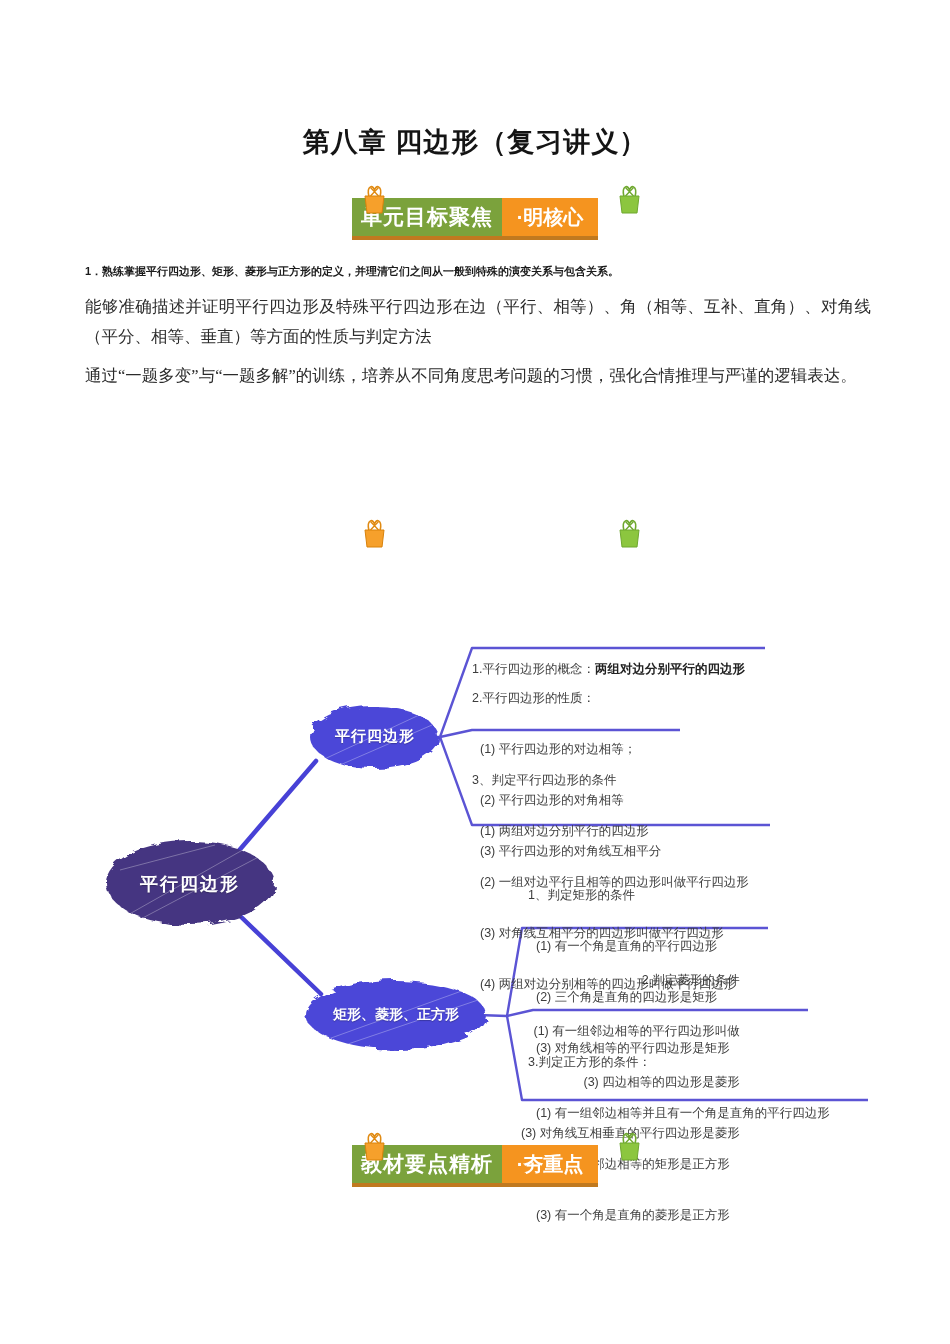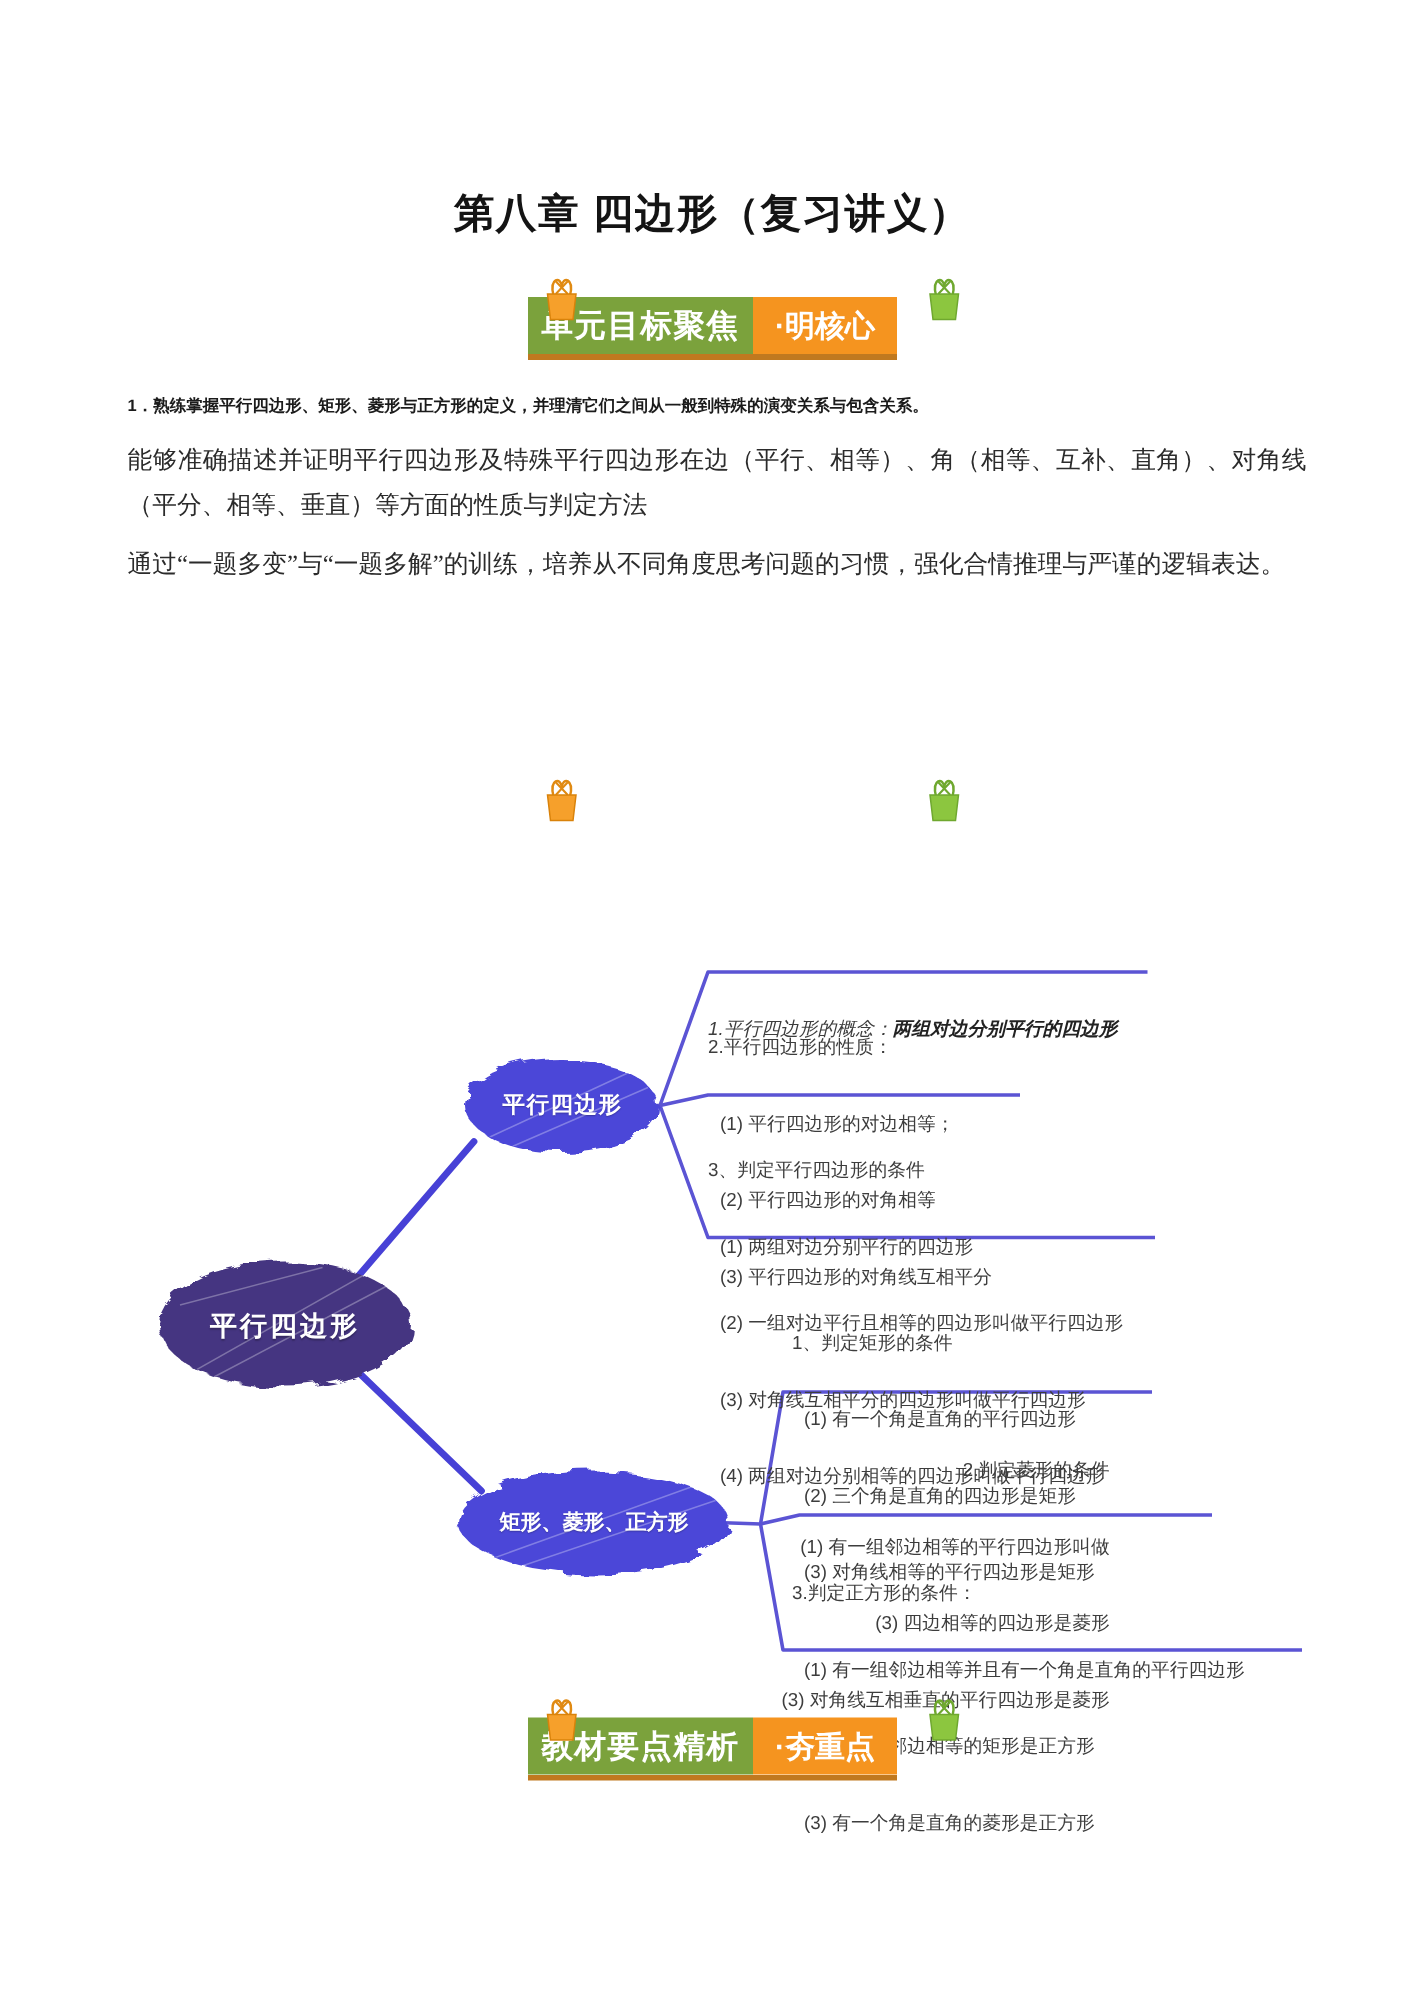--- a/index.html
+++ b/index.html
@@ -59,21 +59,21 @@
   .root-label  { left:105px; top:272px; width:170px; font-size:18px; letter-spacing:2px; }
   .b1-label    { left:312px; top:127px; width:126px; font-size:15px; letter-spacing:1px; }
   .b2-label    { left:305px; top:406px; width:182px; font-size:14px; }
   .topic {
     position:absolute; font-size:12.5px; line-height:17px; color:#3d3d3d;
     white-space:pre;
   }
   .topic div { white-space:pre; }
   .topic div + div { padding-left:8px; }
   .topic .bold-seg { font-weight:bold; color:#222; }
-  .t-concept    { left:472px; top:44px;font-style:italic;  }
+  .t-concept    { left:472px; top:27px;  }
   .t-props      { left:472px; top:56px;  }
   .t-conds      { left:472px; top:138px; }
   .t-rect       { left:528px; top:253px; }
   .t-rhombus    { left:513px; top:338px;text-align:right; }
   .t-square     { left:528px; top:420px; }
 </style>
 </head>
 <body>
 
 <div class="page">

